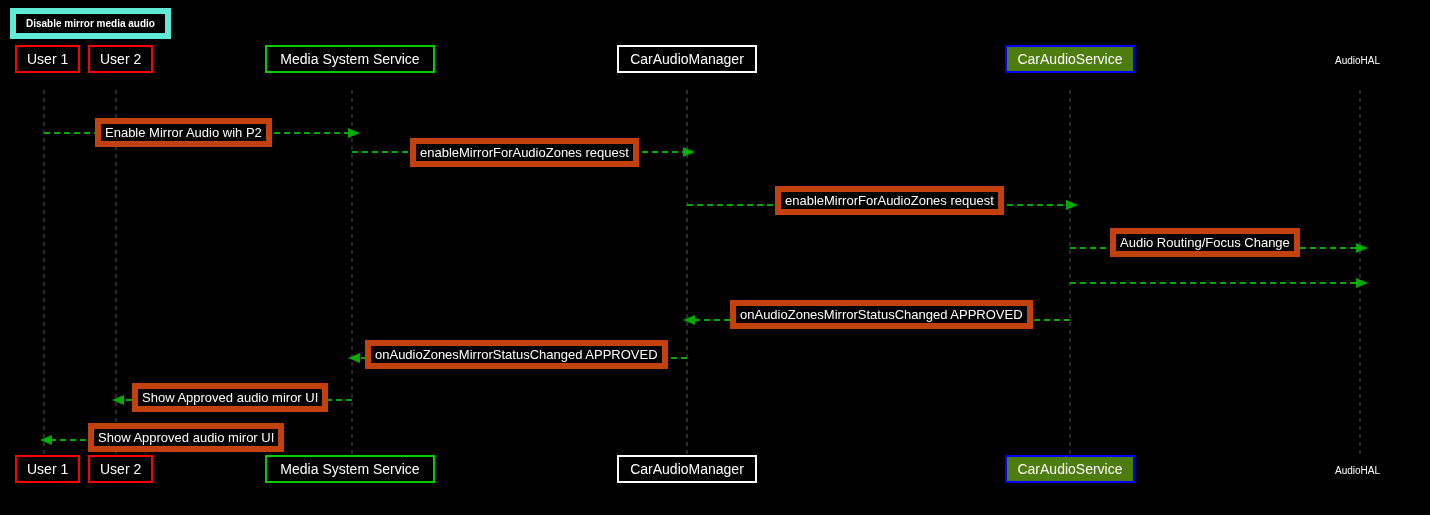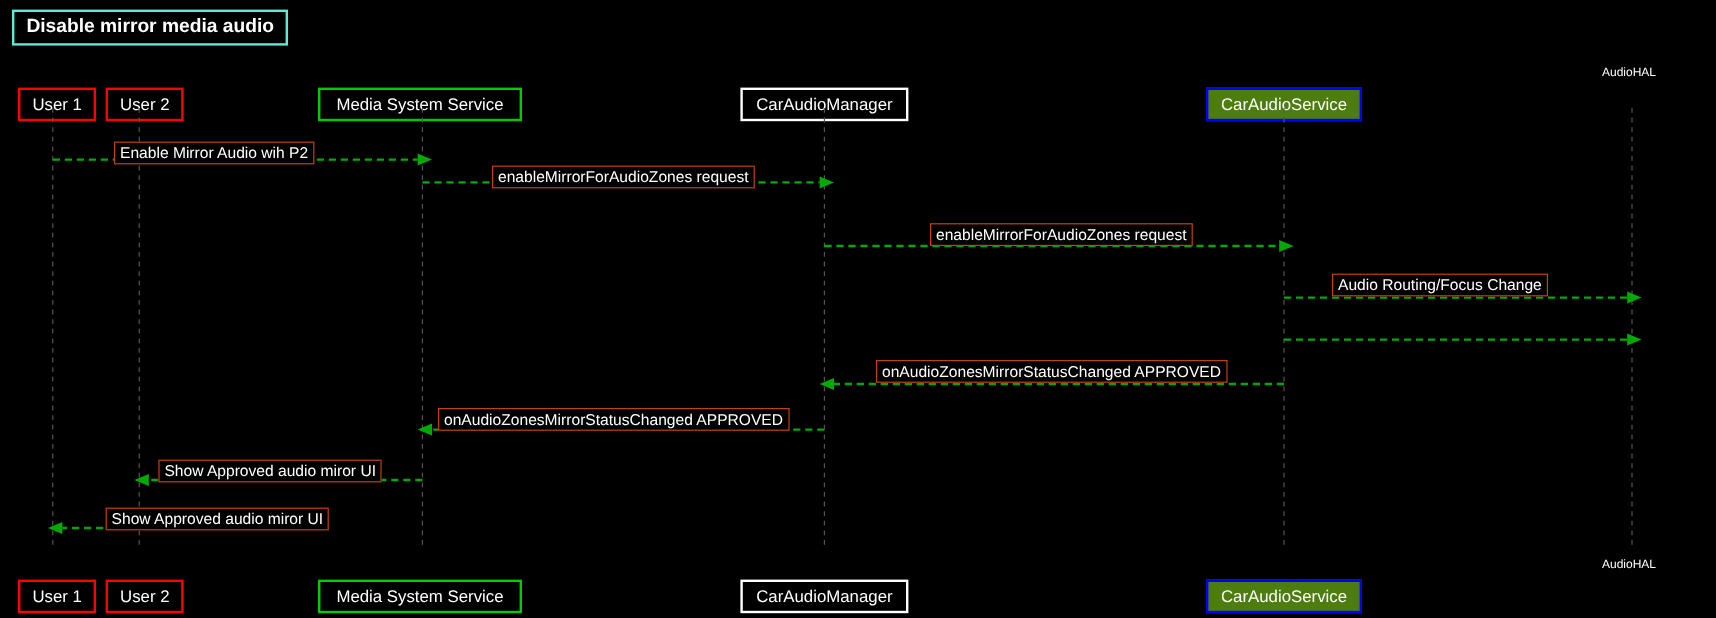--- a/index.html
+++ b/index.html
@@ -20,45 +20,44 @@
     }
     .actor-box {
       position: absolute;
       border: 2px solid;
       padding: 4px 10px;
       white-space: nowrap;
       display: flex;
       align-items: center;
       justify-content: center;
       font-size: 14px;
-      margin-top: 28px;
     }
     .actor-box.red-border { border-color: #ff0000; }
     .actor-box.green-border { border-color: #00cc00; }
     .actor-box.white-border { border-color: #ffffff; }
     .actor-box.blue-bg { background: #4d7c0f; border-color: #0000ff; }
     .actor-label {
       position: absolute;
       white-space: nowrap;
       font-size: 10px;
     }
     .msg-label {
       position: absolute;
       white-space: nowrap;
       font-size: 13px;
       color: #fff;
-      border: 1px solid #c2410c;
+      border: 6px solid #c2410c;
       padding: 1px 4px;
       background: #000;
     }
     .title-box {
       position: absolute;
-      border: 2px solid #5eead4;
+      border: 6px solid #5eead4;
       padding: 4px 10px;
-      font-size: 16px;
+      font-size: 10px;
       font-weight: bold;
       white-space: nowrap;
     }
   </style>
 </head>
 <body>
 
 <div class="diagram">
 
   <div class="title-box" style="left:10px; top:8px;">

